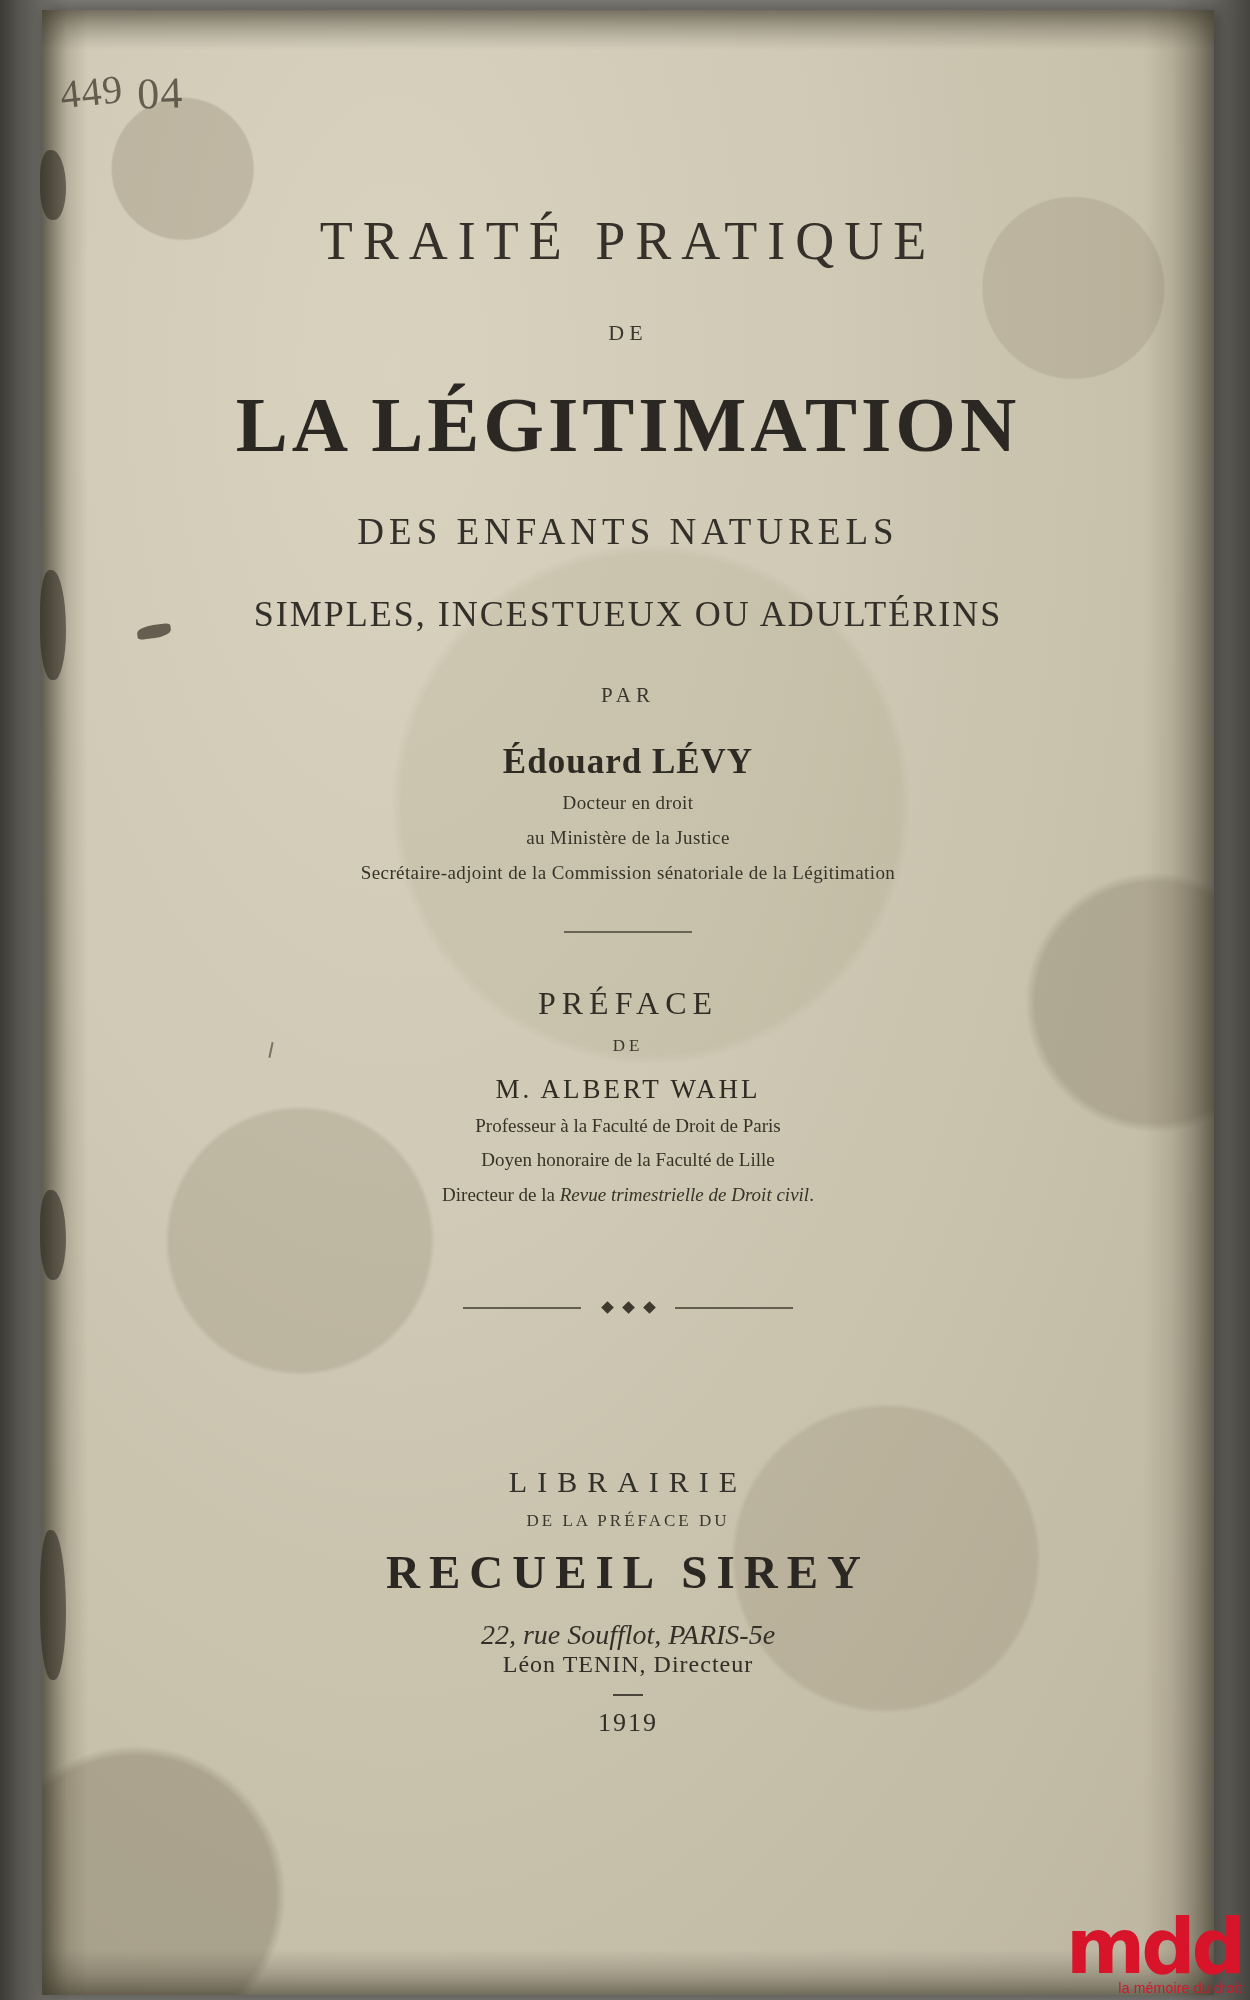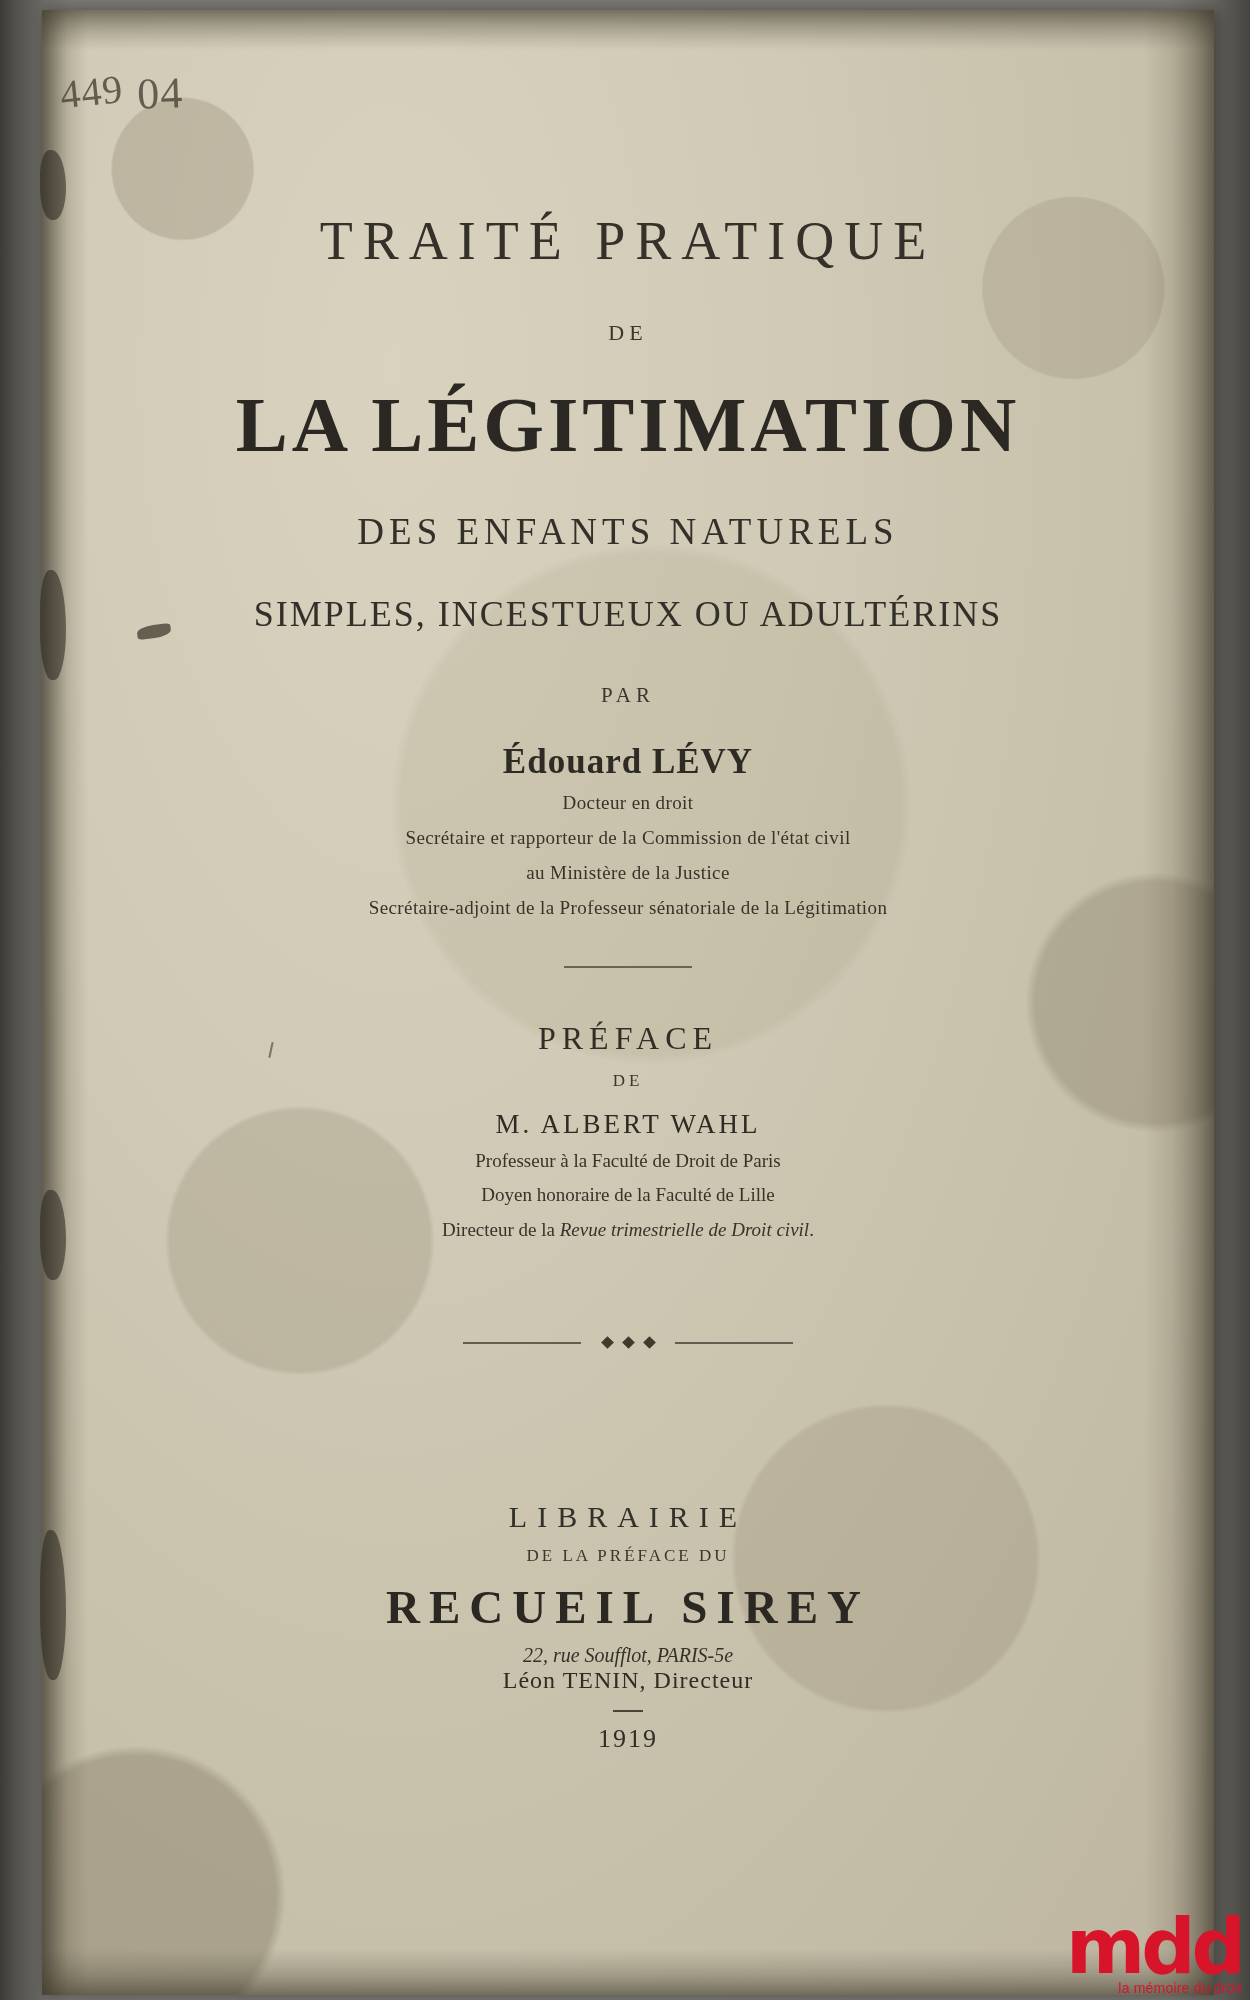--- a/index.html
+++ b/index.html
@@ -232,22 +232,22 @@
     color: #3a352d;
   }
   .sirey {
     margin-top: 14px;
     font-size: 47px;
     letter-spacing: 9px;
     font-weight: 700;
     color: #2b2823;
   }
   .addr {
-    margin-top: 10px;
-    font-size: 20px;
+    margin-top: 20px;
+    font-size: 28px;
     font-style: italic;
     color: #343029;
   }
   .dir {
     font-size: 24px;
     letter-spacing: 1px;
     color: #302d26;
   }
   .dash {
     margin: 16px auto 0 auto;
@@ -336,23 +336,22 @@
     <div class="content">
       <div class="t1">TRAITÉ PRATIQUE</div>
       <div class="de1">DE</div>
       <div class="t2">LA LÉGITIMATION</div>
       <div class="t3">DES ENFANTS NATURELS</div>
       <div class="t4">SIMPLES, INCESTUEUX OU ADULTÉRINS</div>
 
       <div class="par">PAR</div>
       <div class="author">Édouard LÉVY</div>
       <div class="aline">Docteur en droit</div>
-      <div class="aline">Secrétaire et rapporteur de la Commission de l'état civil</div>
       <div class="aline">au Ministère de la Justice</div>
-      <div class="aline">Secrétaire-adjoint de la Professeur sénatoriale de la Légitimation</div>
+      <div class="aline">Secrétaire-adjoint de la Commission sénatoriale de la Légitimation</div>
 
       <div class="rule-short"></div>
 
       <div class="pref">PRÉFACE</div>
       <div class="de2">DE</div>
       <div class="wahl">M. ALBERT WAHL</div>
       <div class="wline">Professeur à la Faculté de Droit de Paris</div>
       <div class="wline">Doyen honoraire de la Faculté de Lille</div>
       <div class="wline">
         <span>Directeur de la </span><i>Revue trimestrielle de Droit civil</i><span>.</span>

